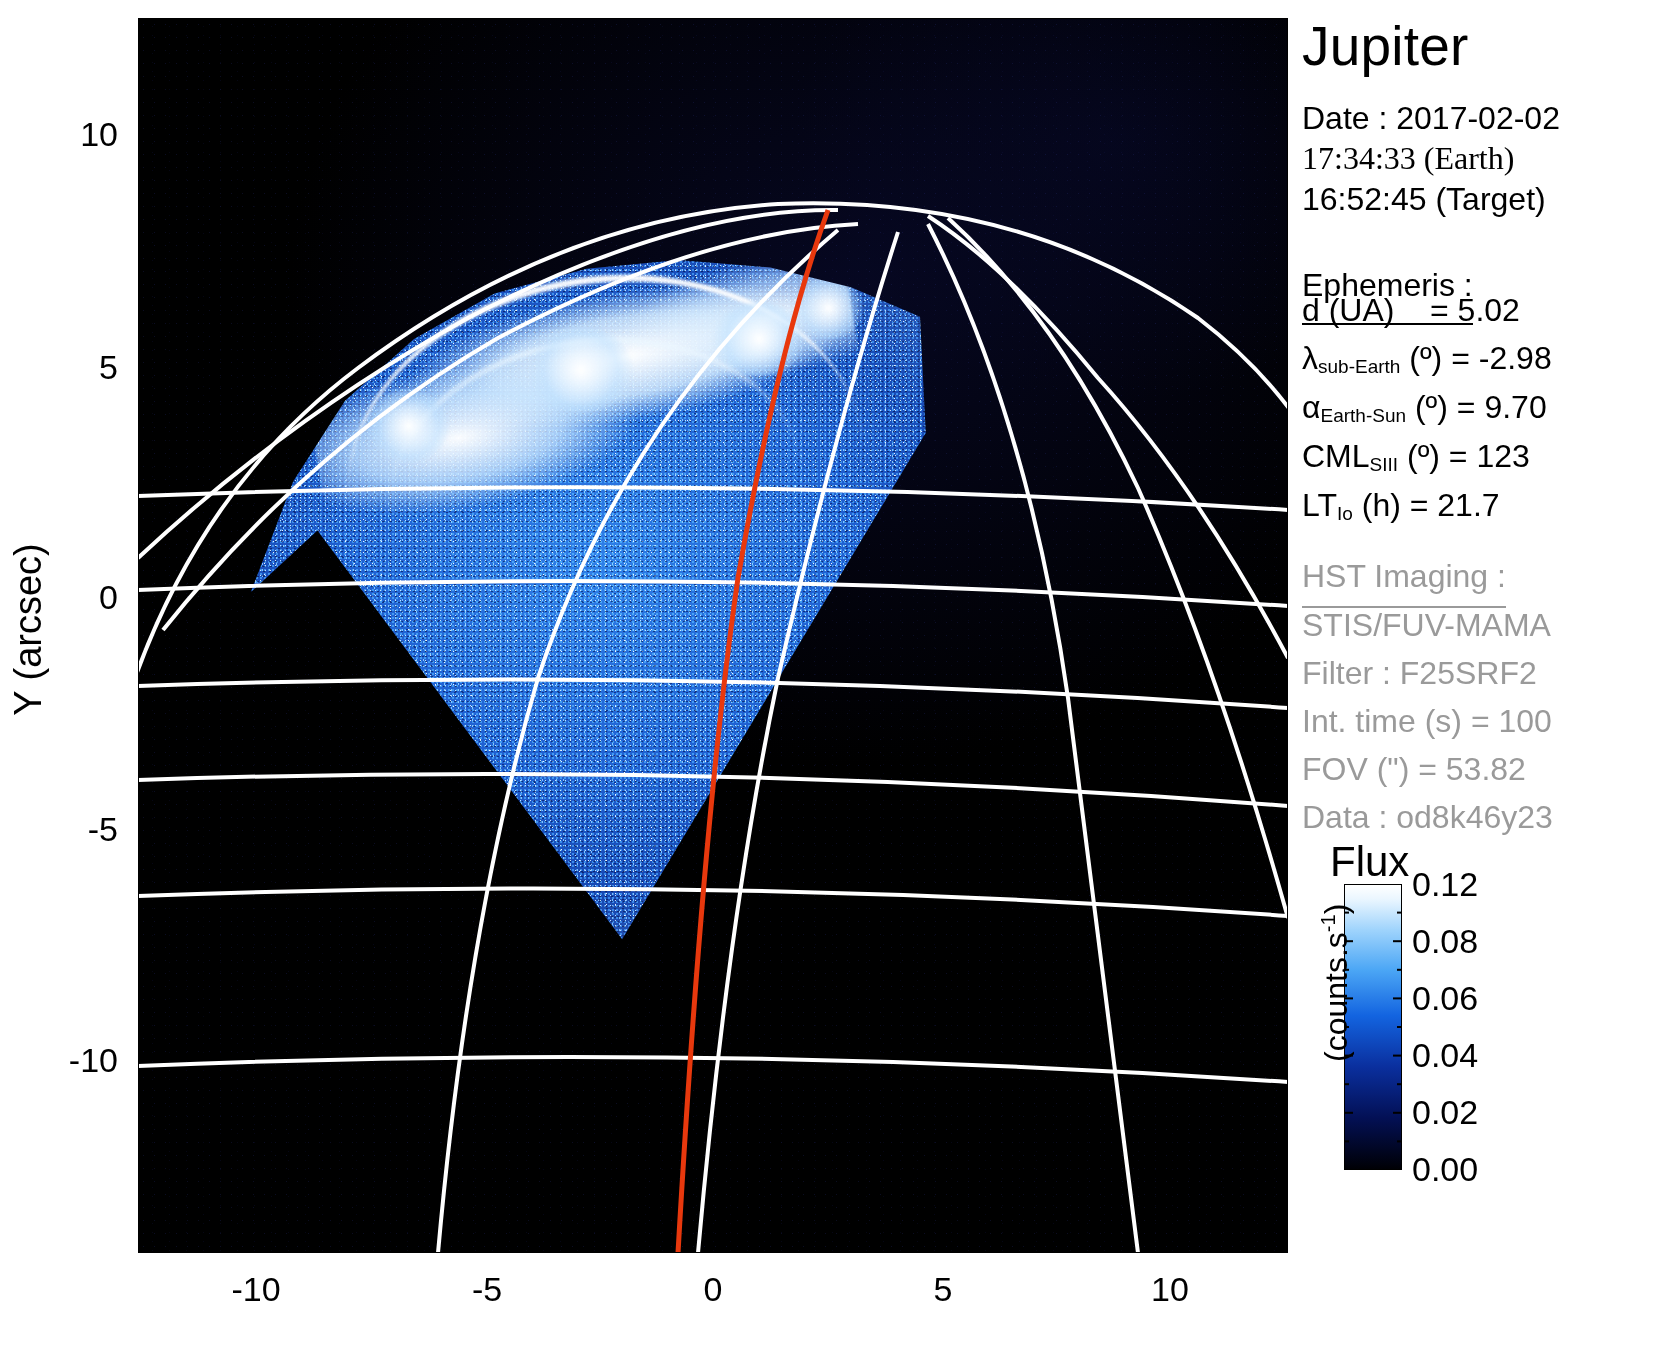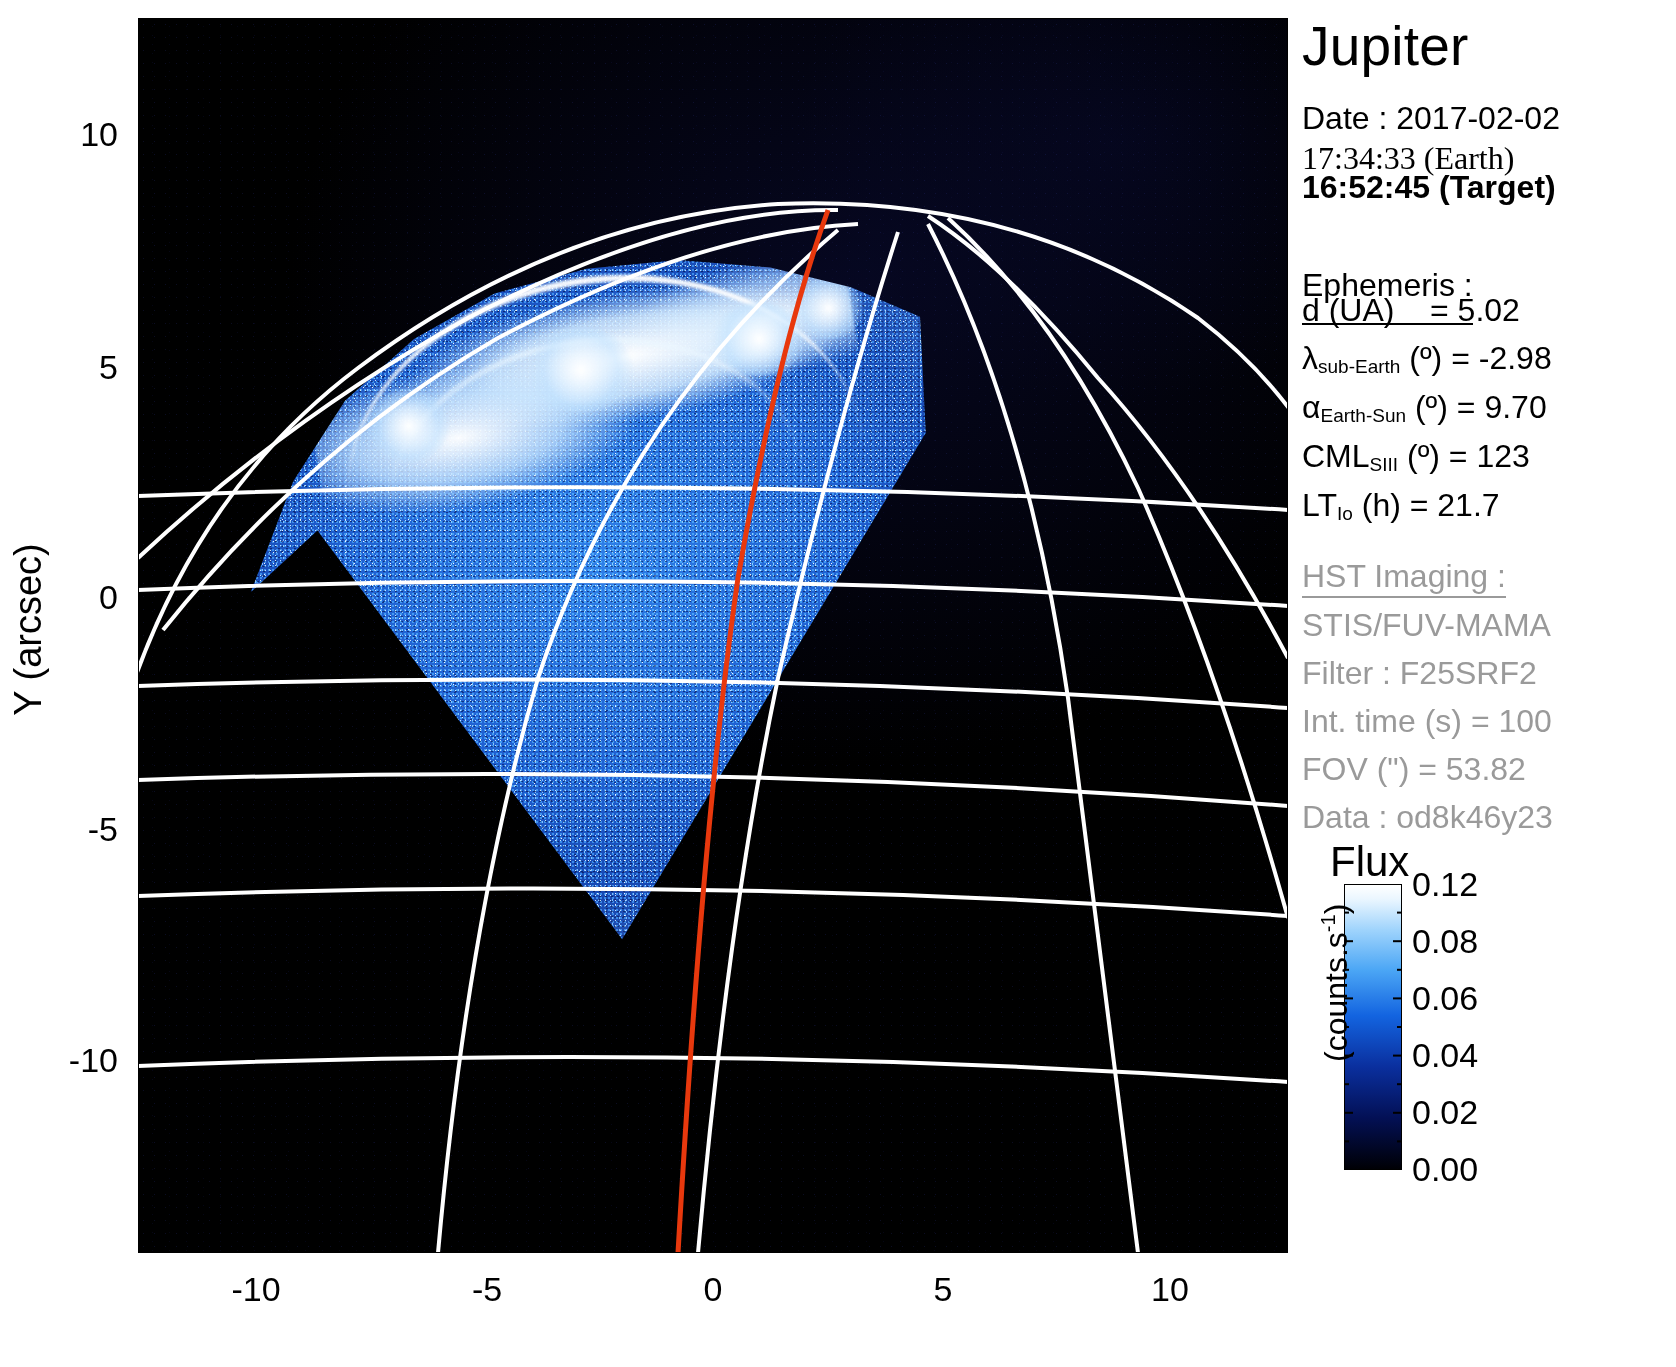--- a/index.html
+++ b/index.html
@@ -86,21 +86,21 @@
   #x-title{position:absolute;left:0;top:1296px;width:1426px;text-align:right;font-size:28px;margin-left:16px;}
   #y-title{position:absolute;left:-132px;top:608px;width:320px;text-align:center;font-size:38px;
            transform:rotate(-90deg);}
 
   
   #info{position:absolute;left:1298px;top:0;width:378px;height:1367px;background:#fff;}
   #target-title{position:absolute;left:4px;top:14px;font-size:55px;letter-spacing:.2px;}
   .info-line{position:absolute;left:4px;font-size:32px;white-space:nowrap;}
   .gray{color:#9a9a9a;}
   .hdr{border-bottom:2px solid #000;display:inline-block;padding-bottom:19px;margin-top:24px;}
-  .hdr-gray{border-bottom:2px solid #9a9a9a;display:inline-block;padding-bottom:1px;}
+  .hdr-gray{border-bottom:2px solid #9a9a9a;display:inline-block;padding-bottom:11px;}
   .sub{font-size:19px;vertical-align:-4px;}
 
   
   #cb-title{position:absolute;left:1330px;top:838px;font-size:42px;}
   #cbar{position:absolute;left:1344px;top:884px;width:58px;height:286px;
         background:linear-gradient(to top,
           #000005 0%, #031055 18%, #0a2f9e 36%, #1364e0 54%,
           #4ba6f5 70%, #9ed3fc 84%, #eaf6ff 95%, #ffffff 100%);
         border:1px solid #000;box-sizing:border-box;}
   #cbar-ticks{position:absolute;left:1344px;top:884px;width:58px;height:286px;}
@@ -178,21 +178,21 @@
 
 <div id="x-title">X (arcsec)</div>
 <div id="y-title">Y (arcsec)</div>
 
 <div id="info">
 
   <div id="target-title">Jupiter</div>
 
   <div class="info-line" style="top:100px;">Date : 2017-02-02</div>
   <div class="info-line" style="top:140px;font-family:Liberation Serif, serif;">17:34:33 (Earth)</div>
-  <div class="info-line" style="top:169px;font-weight:bold;">16:52:45 (Target)</div>
+  <div class="info-line" style="top:181px;">16:52:45 (Target)</div>
 
   <div class="info-line" style="top:243px;">
     <span class="hdr">Ephemeris :</span>
   </div>
 
   <div class="info-line" style="top:292px;">
     <span>d (UA)</span><span>&nbsp;&nbsp;&nbsp;&nbsp;</span><span>= 5.02</span>
   </div>
 
   <div class="info-line" style="top:340px;">

